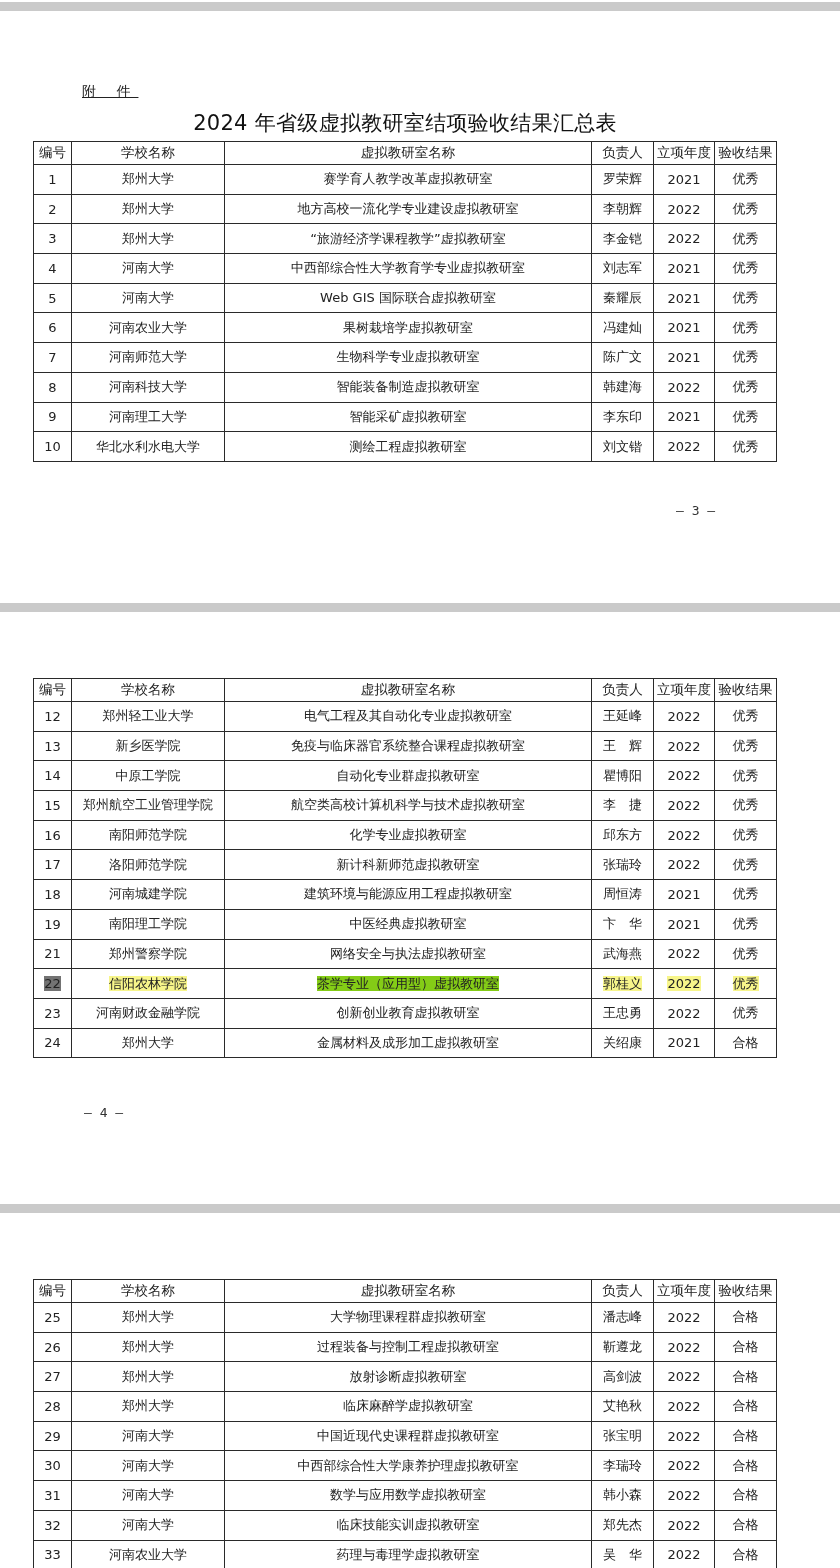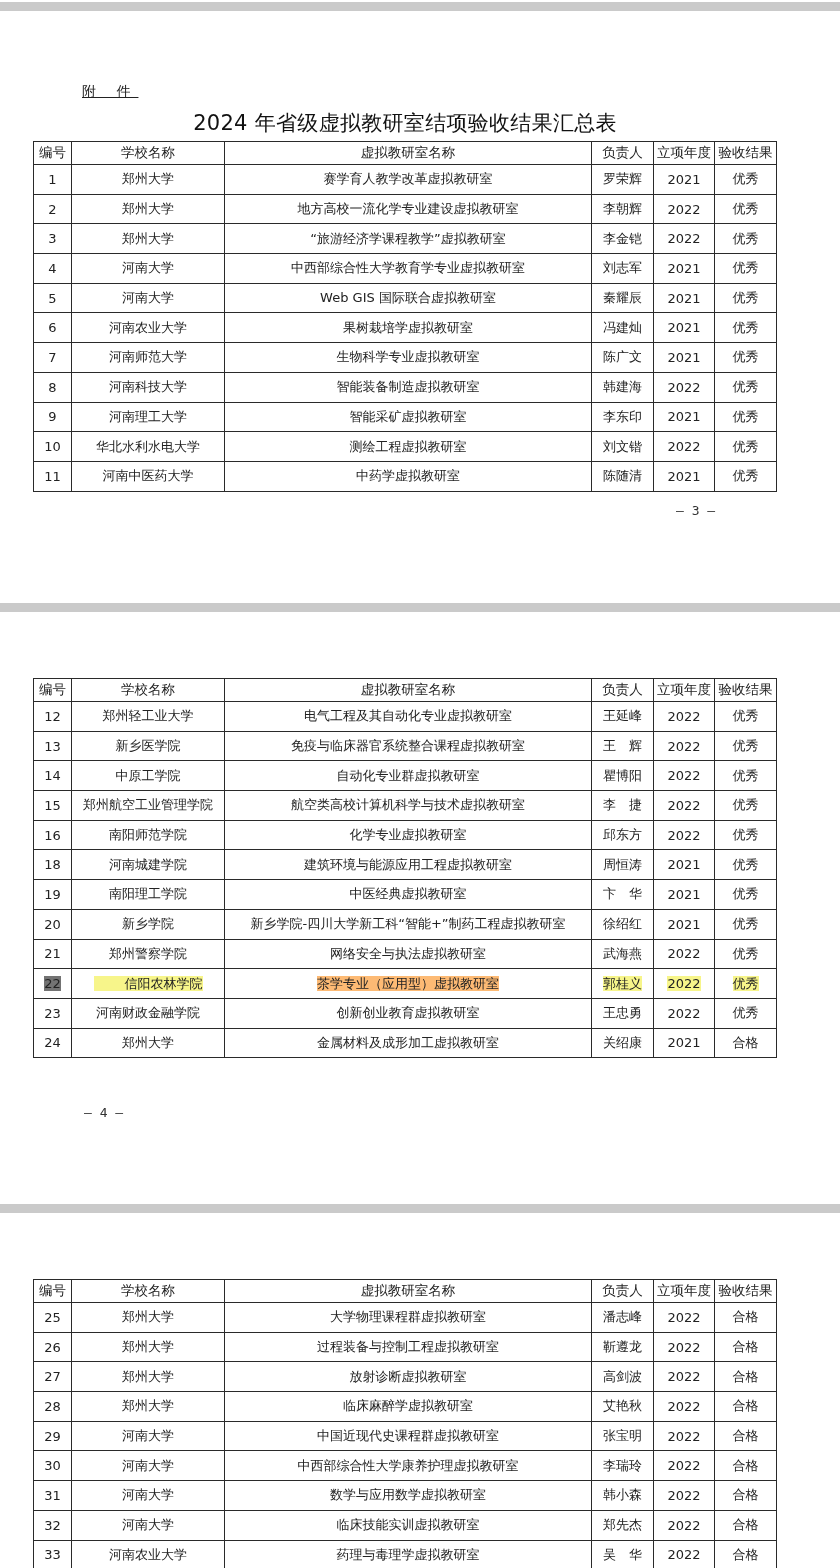--- a/index.html
+++ b/index.html
@@ -124,28 +124,20 @@
           <td class="c-result"><span>优秀</span></td>
         </tr>
         <tr>
           <td class="c-no"><span>10</span></td>
           <td class="c-school"><span>华北水利水电大学</span></td>
           <td class="c-lab"><span>测绘工程虚拟教研室</span></td>
           <td class="c-lead"><span>刘文锴</span></td>
           <td class="c-year"><span>2022</span></td>
           <td class="c-result"><span>优秀</span></td>
         </tr>
-        <tr>
-          <td class="c-no"><span>11</span></td>
-          <td class="c-school"><span>河南中医药大学</span></td>
-          <td class="c-lab"><span>中药学虚拟教研室</span></td>
-          <td class="c-lead"><span>陈随清</span></td>
-          <td class="c-year"><span>2021</span></td>
-          <td class="c-result"><span>优秀</span></td>
-        </tr>
       </tbody>
   </table>
   <div class="page-num" style="top:492px;left:676px;">— 3 —</div>
 </div>
 
 <div class="gap-band" style="top:603px;"></div>
 
 <div class="page" style="top:612px;height:592px;">
   <table class="results" style="top:66px;">
     <thead>
@@ -193,55 +185,55 @@
         </tr>
         <tr>
           <td class="c-no"><span>16</span></td>
           <td class="c-school"><span>南阳师范学院</span></td>
           <td class="c-lab"><span>化学专业虚拟教研室</span></td>
           <td class="c-lead"><span>邱东方</span></td>
           <td class="c-year"><span>2022</span></td>
           <td class="c-result"><span>优秀</span></td>
         </tr>
         <tr>
+          <td class="c-no"><span>17</span></td>
+          <td class="c-school"><span>洛阳师范学院</span></td>
+          <td class="c-lab"><span>新计科新师范虚拟教研室</span></td>
+          <td class="c-lead"><span>张瑞玲</span></td>
+          <td class="c-year"><span>2022</span></td>
+          <td class="c-result"><span>优秀</span></td>
+        </tr>
+        <tr>
           <td class="c-no"><span>18</span></td>
           <td class="c-school"><span>河南城建学院</span></td>
           <td class="c-lab"><span>建筑环境与能源应用工程虚拟教研室</span></td>
           <td class="c-lead"><span>周恒涛</span></td>
           <td class="c-year"><span>2021</span></td>
           <td class="c-result"><span>优秀</span></td>
         </tr>
         <tr>
           <td class="c-no"><span>19</span></td>
           <td class="c-school"><span>南阳理工学院</span></td>
           <td class="c-lab"><span>中医经典虚拟教研室</span></td>
           <td class="c-lead"><span>卞　华</span></td>
           <td class="c-year"><span>2021</span></td>
           <td class="c-result"><span>优秀</span></td>
         </tr>
         <tr>
-          <td class="c-no"><span>20</span></td>
-          <td class="c-school"><span>新乡学院</span></td>
-          <td class="c-lab"><span>新乡学院-四川大学新工科“智能+”制药工程虚拟教研室</span></td>
-          <td class="c-lead"><span>徐绍红</span></td>
-          <td class="c-year"><span>2021</span></td>
-          <td class="c-result"><span>优秀</span></td>
-        </tr>
-        <tr>
           <td class="c-no"><span>21</span></td>
           <td class="c-school"><span>郑州警察学院</span></td>
           <td class="c-lab"><span>网络安全与执法虚拟教研室</span></td>
           <td class="c-lead"><span>武海燕</span></td>
           <td class="c-year"><span>2022</span></td>
           <td class="c-result"><span>优秀</span></td>
         </tr>
         <tr class="hl">
           <td class="c-no"><span style="background: #737373;">22</span></td>
-          <td class="c-school"><span style="background: rgb(247, 245, 138); padding-left: 31px;">信阳农林学院</span></td>
-          <td class="c-lab"><span style="background: #fdba74;">茶学专业（应用型）虚拟教研室</span></td>
+          <td class="c-school"><span style="background: rgb(247, 245, 138);">信阳农林学院</span></td>
+          <td class="c-lab"><span style="background: #84cc16;">茶学专业（应用型）虚拟教研室</span></td>
           <td class="c-lead"><span style="background: rgb(247, 245, 138); margin-top: 24px;">郭桂义</span></td>
           <td class="c-year"><span style="background: rgb(247, 245, 138);">2022</span></td>
           <td class="c-result"><span style="background: rgb(247, 245, 138);">优秀</span></td>
         </tr>
         <tr>
           <td class="c-no"><span>23</span></td>
           <td class="c-school"><span>河南财政金融学院</span></td>
           <td class="c-lab"><span>创新创业教育虚拟教研室</span></td>
           <td class="c-lead"><span>王忠勇</span></td>
           <td class="c-year"><span>2022</span></td>

